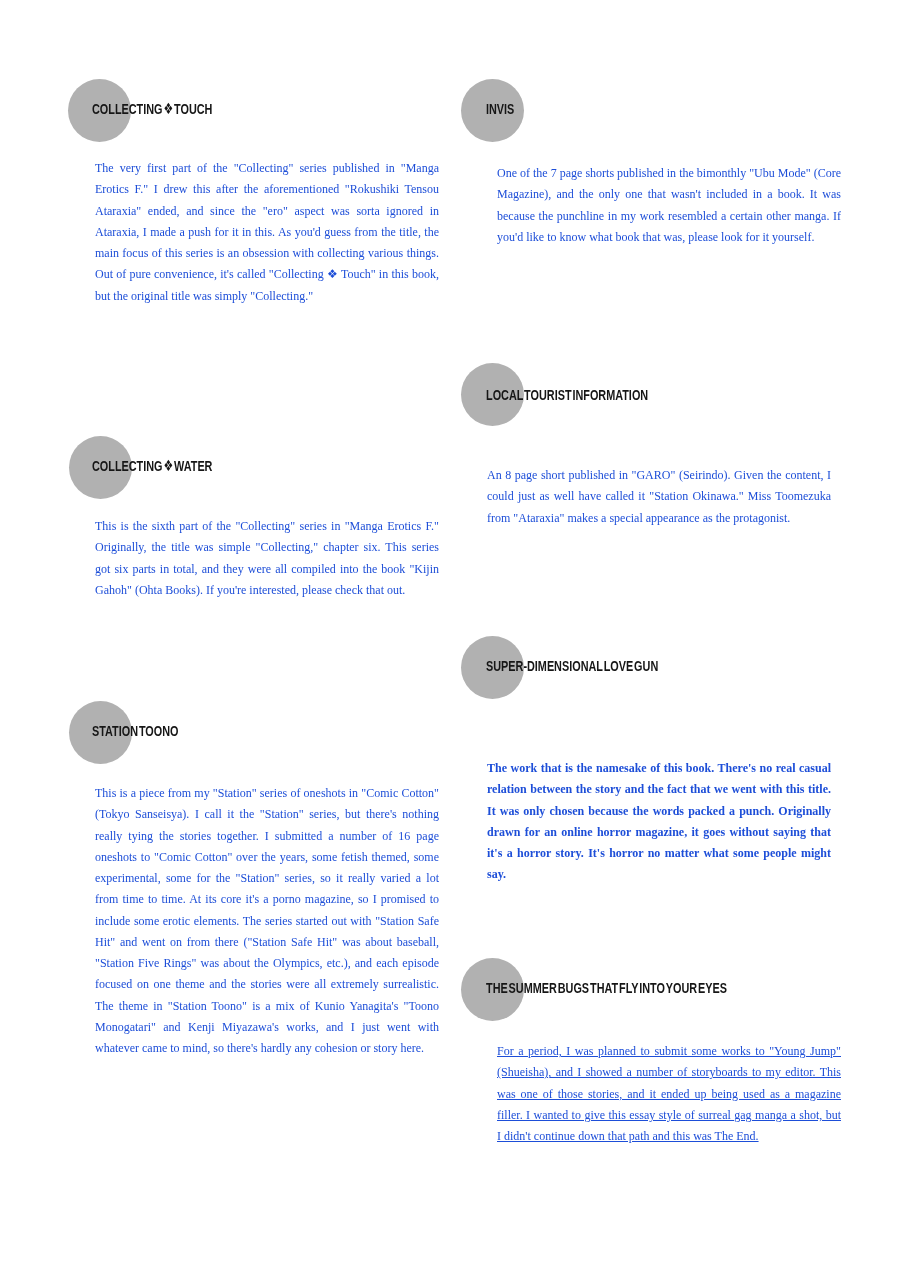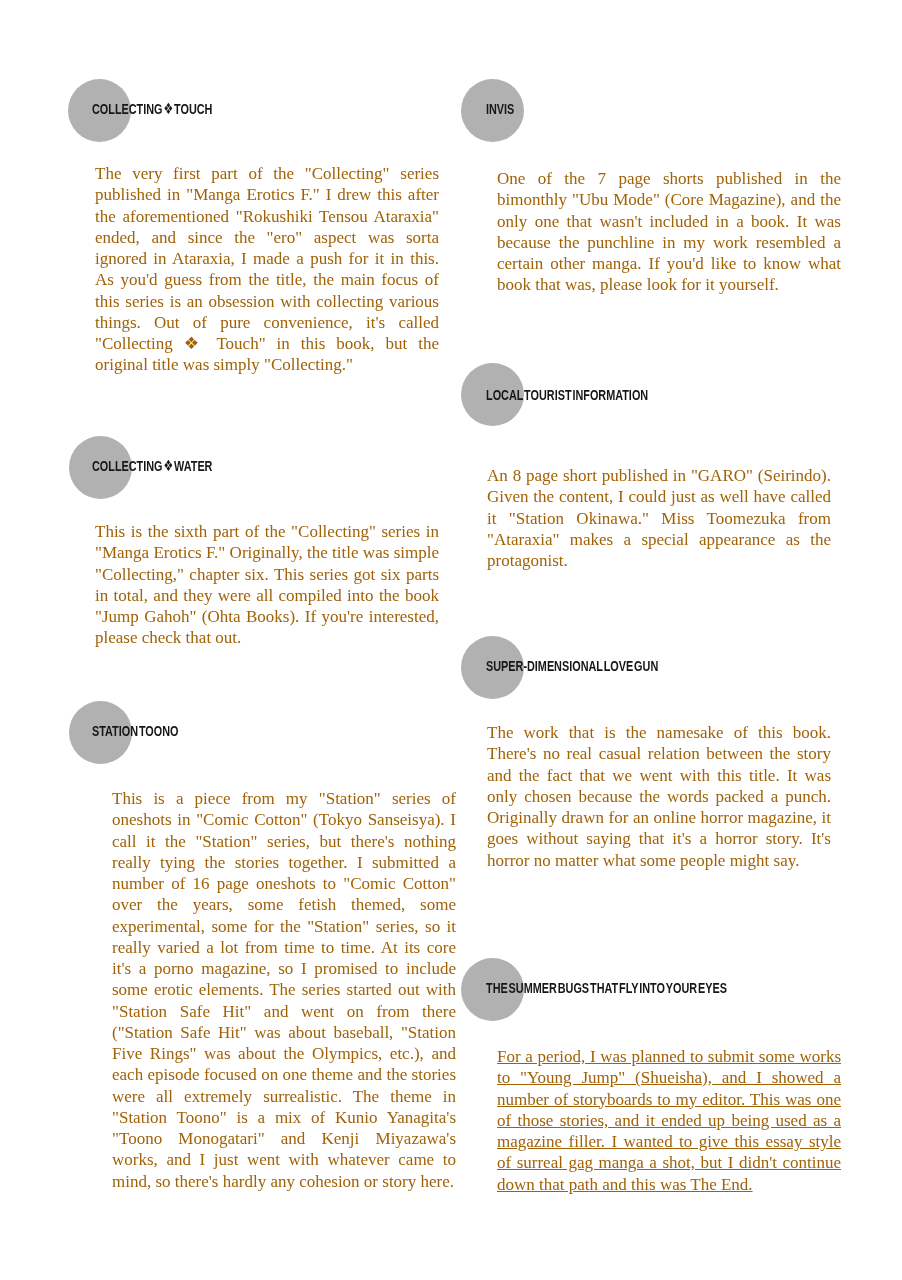--- a/index.html
+++ b/index.html
@@ -32,70 +32,70 @@
     color: #161616;
     letter-spacing: 0px;
     word-spacing: -3px;
     white-space: nowrap;
     transform: scaleX(0.70);
     transform-origin: 0 50%;
   }
   .body {
     position: absolute;
     width: 344px;
-    font-size: 17px;
+    font-size: 12px;
     line-height: 21.25px;
-    color: #a16207;
+    color: #1d4ed8;
     text-align: justify;
   }
   
   .s1 .circle { left: 68px;  top: 79px;  }
   .s1 .heading { left: 92px; top: 101px; }
   .s1 .body { left: 95px; top: 146px; }
 
   .s2 .circle { left: 69px;  top: 436px; }
   .s2 .heading { left: 92px; top: 458px; }
   .s2 .body { left: 95px; top: 504px; }
 
   .s3 .circle { left: 69px;  top: 701px; }
   .s3 .heading { left: 92px; top: 723px; }
-  .s3 .body { left: 112px; top: 771px; }
+  .s3 .body { left: 95px; top: 771px; }
 
   
   .s4 .circle { left: 461px; top: 79px;  }
   .s4 .heading { left: 486px; top: 101px; }
   .s4 .body { left: 487px; top: 151px; margin-left: 10px; }
 
   .s5 .circle { left: 461px; top: 363px; }
   .s5 .heading { left: 486px; top: 387px; }
   .s5 .body { left: 487px; top: 436px; margin-top: 29px; }
 
   .s6 .circle { left: 461px; top: 636px; }
   .s6 .heading { left: 486px; top: 658px; }
-  .s6 .body { left: 487px; top: 705px; }
+  .s6 .body { left: 487px; top: 746px; font-weight: bold; }
 
   .s7 .circle { left: 461px; top: 958px; }
   .s7 .heading { left: 486px; top: 980px; }
   .s7 .body { left: 497px; top: 1029px; text-decoration: underline; }
 </style>
 </head>
 <body>
 
 <div class="page">
 
   <div class="section s1">
     <span class="circle"></span>
     <div class="heading">COLLECTING ❖ TOUCH</div>
     <p class="body">The very first part of the "Collecting" series published in "Manga Erotics F." I drew this after the aforementioned "Rokushiki Tensou Ataraxia" ended, and since the "ero" aspect was sorta ignored in Ataraxia, I made a push for it in this. As you'd guess from the title, the main focus of this series is an obsession with collecting various things. Out of pure convenience, it's called "Collecting ❖ Touch" in this book, but the original title was simply "Collecting."</p>
   </div>
 
   <div class="section s2">
     <span class="circle"></span>
     <div class="heading">COLLECTING ❖ WATER</div>
-    <p class="body">This is the sixth part of the "Collecting" series in "Manga Erotics F." Originally, the title was simple "Collecting," chapter six. This series got six parts in total, and they were all compiled into the book "Jump Gahoh" (Ohta Books). If you're interested, please check that out.</p>
+    <p class="body">This is the sixth part of the "Collecting" series in "Manga Erotics F." Originally, the title was simple "Collecting," chapter six. This series got six parts in total, and they were all compiled into the book "Kijin Gahoh" (Ohta Books). If you're interested, please check that out.</p>
   </div>
 
   <div class="section s3">
     <span class="circle"></span>
     <div class="heading">STATION TOONO</div>
     <p class="body">This is a piece from my "Station" series of oneshots in "Comic Cotton" (Tokyo Sanseisya). I call it the "Station" series, but there's nothing really tying the stories together. I submitted a number of 16 page oneshots to "Comic Cotton" over the years, some fetish themed, some experimental, some for the "Station" series, so it really varied a lot from time to time. At its core it's a porno magazine, so I promised to include some erotic elements. The series started out with "Station Safe Hit" and went on from there ("Station Safe Hit" was about baseball, "Station Five Rings" was about the Olympics, etc.), and each episode focused on one theme and the stories were all extremely surrealistic. The theme in "Station Toono" is a mix of Kunio Yanagita's "Toono Monogatari" and Kenji Miyazawa's works, and I just went with whatever came to mind, so there's hardly any cohesion or story here.</p>
   </div>
 
   <div class="section s4">
     <span class="circle"></span>

